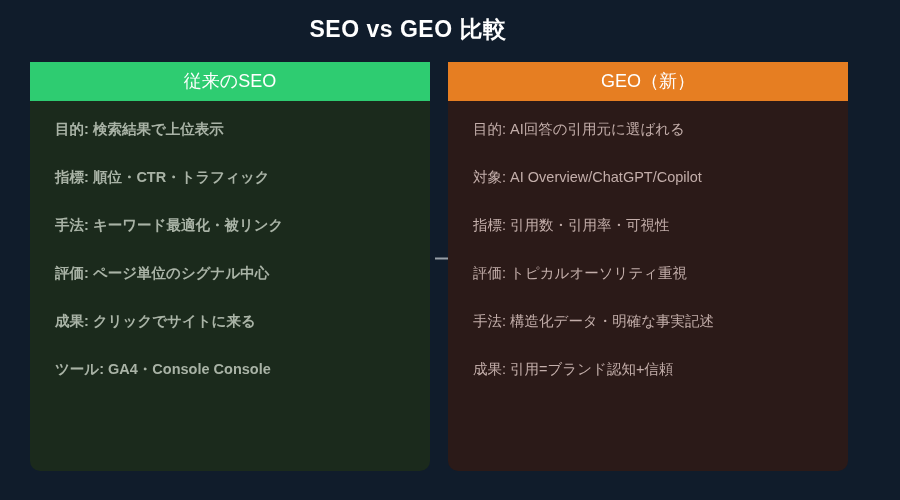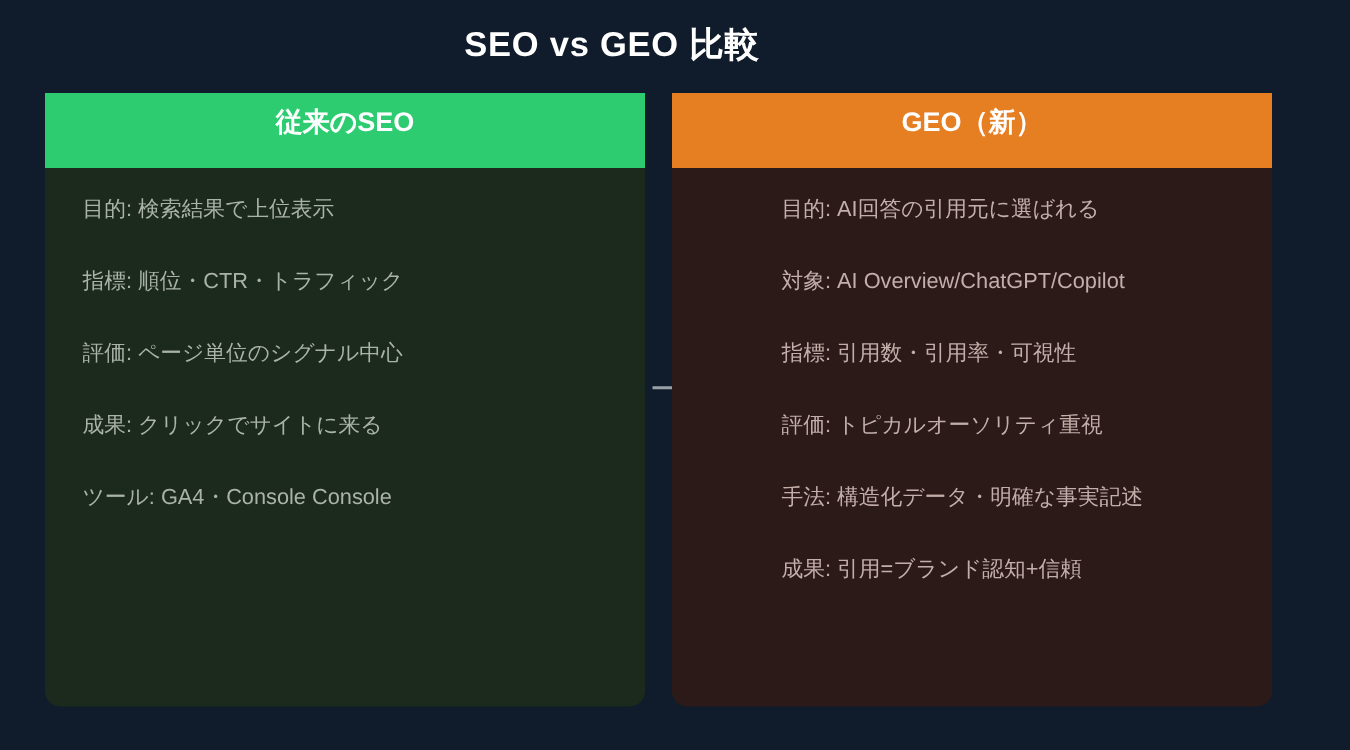--- a/index.html
+++ b/index.html
@@ -31,42 +31,42 @@
     position: absolute;
     top: 62px;
     width: 400px;
     height: 409px;
     border-radius: 0 0 10px 10px;
     overflow: hidden;
   }
   .panel-seo { left: 30px;  background: var(--seo-body, #1b2a1c); }
   .panel-geo { left: 448px; background: var(--geo-body, #2b1a18); }
   .panel-header {
-    height: 50px;
+    height: 39px;
     line-height: 39px;
     text-align: center;
     font-size: 18px;
-    font-weight: bold;
+    font-weight: normal;
     color: var(--header-text, #ffffff);
   }
   .panel-seo .panel-header { background: var(--seo-header, #2ecc71); }
   .panel-geo .panel-header { background: var(--geo-header, #e67e22); }
   .panel-body {
     padding-top: 4px;
   }
   .row {
     height: 48px;
     line-height: 48px;
     padding-left: 25px;
     padding-right: 12px;
     font-size: 14.5px;
     white-space: nowrap;
   }
-  .panel-seo .row { color: var(--seo-text, #a9b3a6); }
-  .panel-geo .row { color: var(--geo-text, #c3aeaa); margin-left: 48px; }
+  .panel-seo .row { color: var(--seo-text, #a9b3a6); font-weight: bold; }
+  .panel-geo .row { color: var(--geo-text, #c3aeaa); }
   .row .lbl { }
   .row .val { }
   .arrow {
     position: absolute;
     left: 433px;
     top: 250px;
     width: 37px;
     height: 17px;
   }
   .arrow svg { display: block; }
@@ -76,20 +76,21 @@
 
 <div class="stage">
 
   <div class="page-title">SEO vs GEO 比較</div>
 
   <div class="panel panel-seo">
     <div class="panel-header">従来のSEO</div>
     <div class="panel-body">
       <div class="row"><span class="lbl">目的:</span> <span class="val">検索結果で上位表示</span></div>
       <div class="row"><span class="lbl">指標:</span> <span class="val">順位・CTR・トラフィック</span></div>
+      <div class="row"><span class="lbl">手法:</span> <span class="val">キーワード最適化・被リンク</span></div>
       <div class="row"><span class="lbl">評価:</span> <span class="val">ページ単位のシグナル中心</span></div>
       <div class="row"><span class="lbl">成果:</span> <span class="val">クリックでサイトに来る</span></div>
       <div class="row"><span class="lbl">ツール:</span> <span class="val">GA4・Console Console</span></div>
     </div>
   </div>
 
   <div class="arrow">
     <svg width="37" height="17" viewBox="0 0 37 17">
       <line x1="2" y1="8.5" x2="29" y2="8.5" stroke="#98a0a8" stroke-width="2"></line>
       <path d="M26,2.5 L35,8.5 L26,14.5 Z" fill="#98a0a8"></path>

